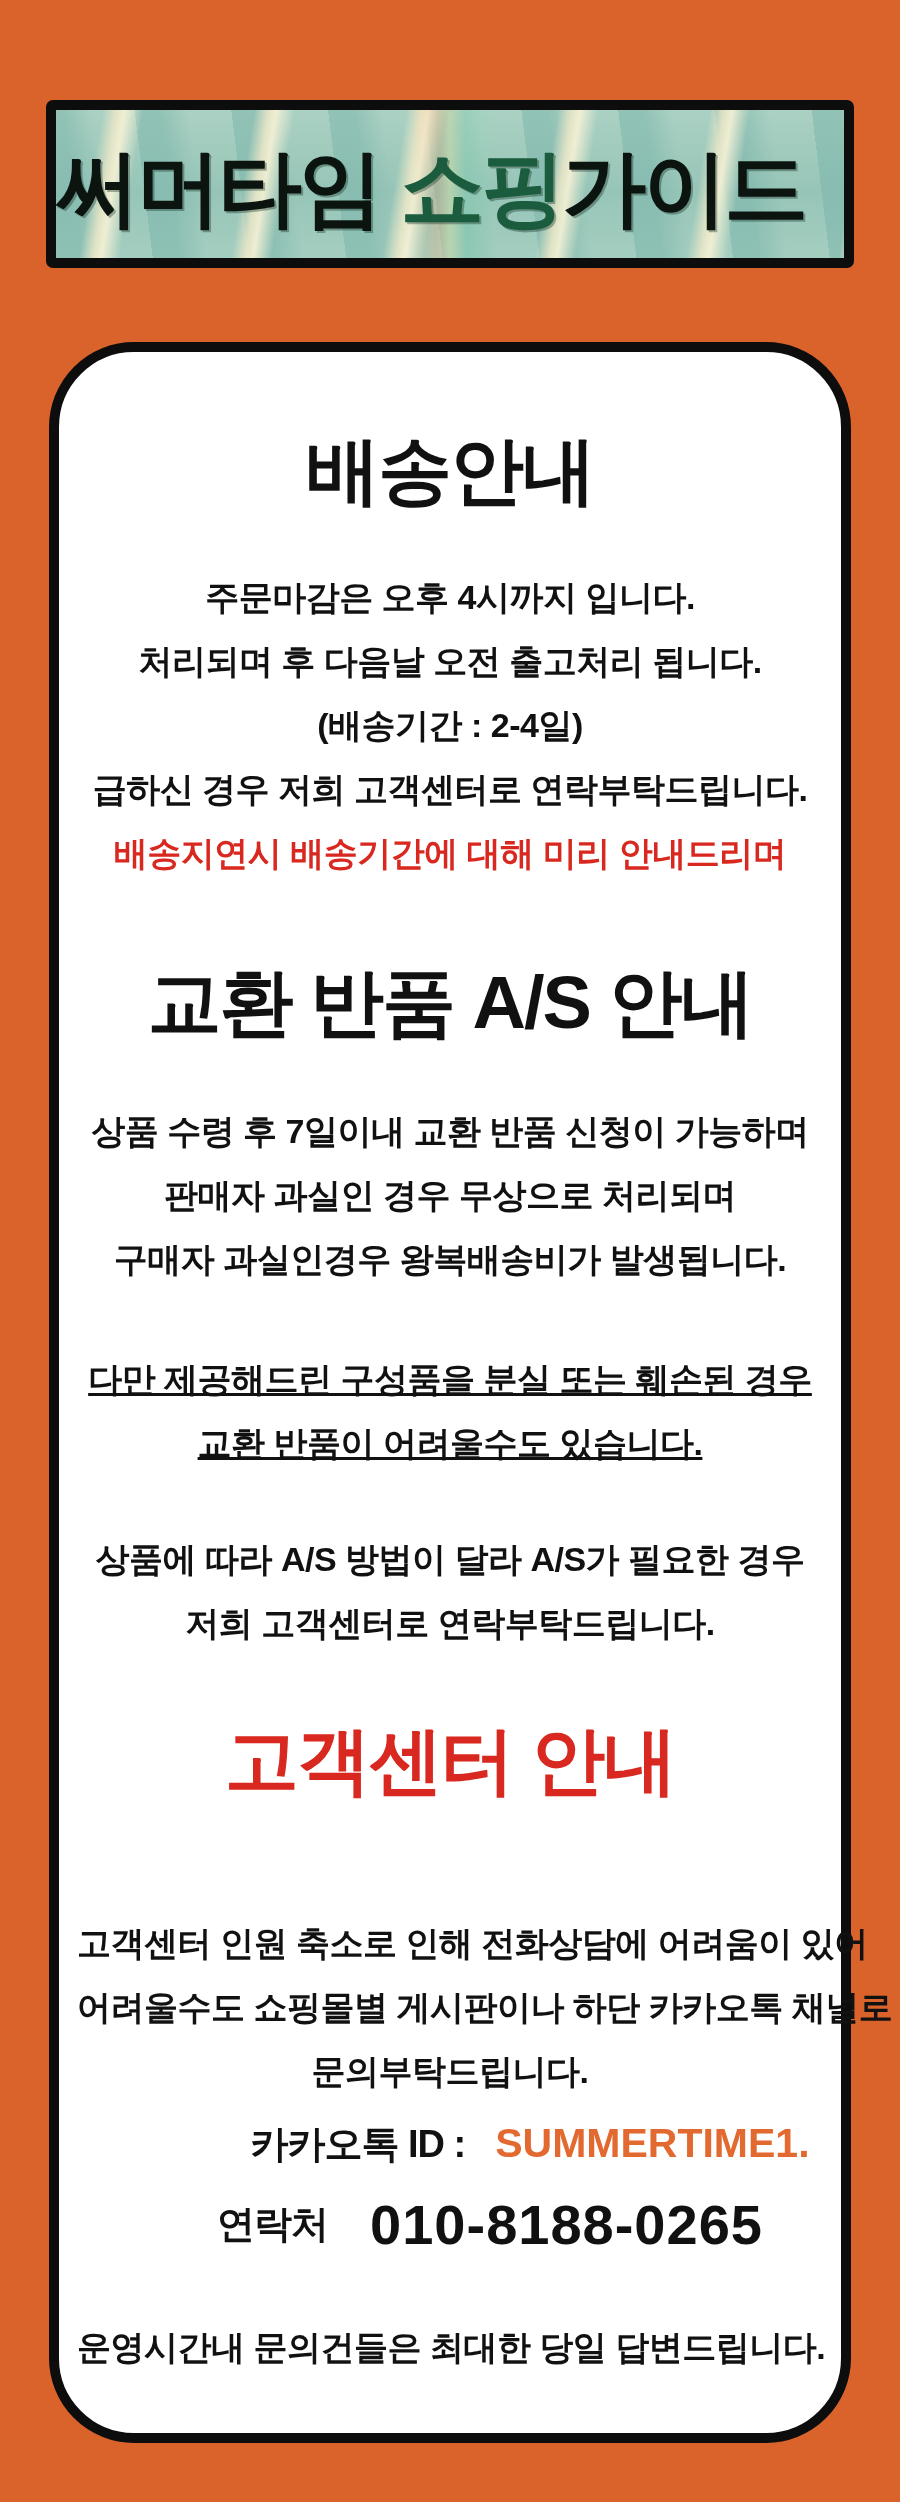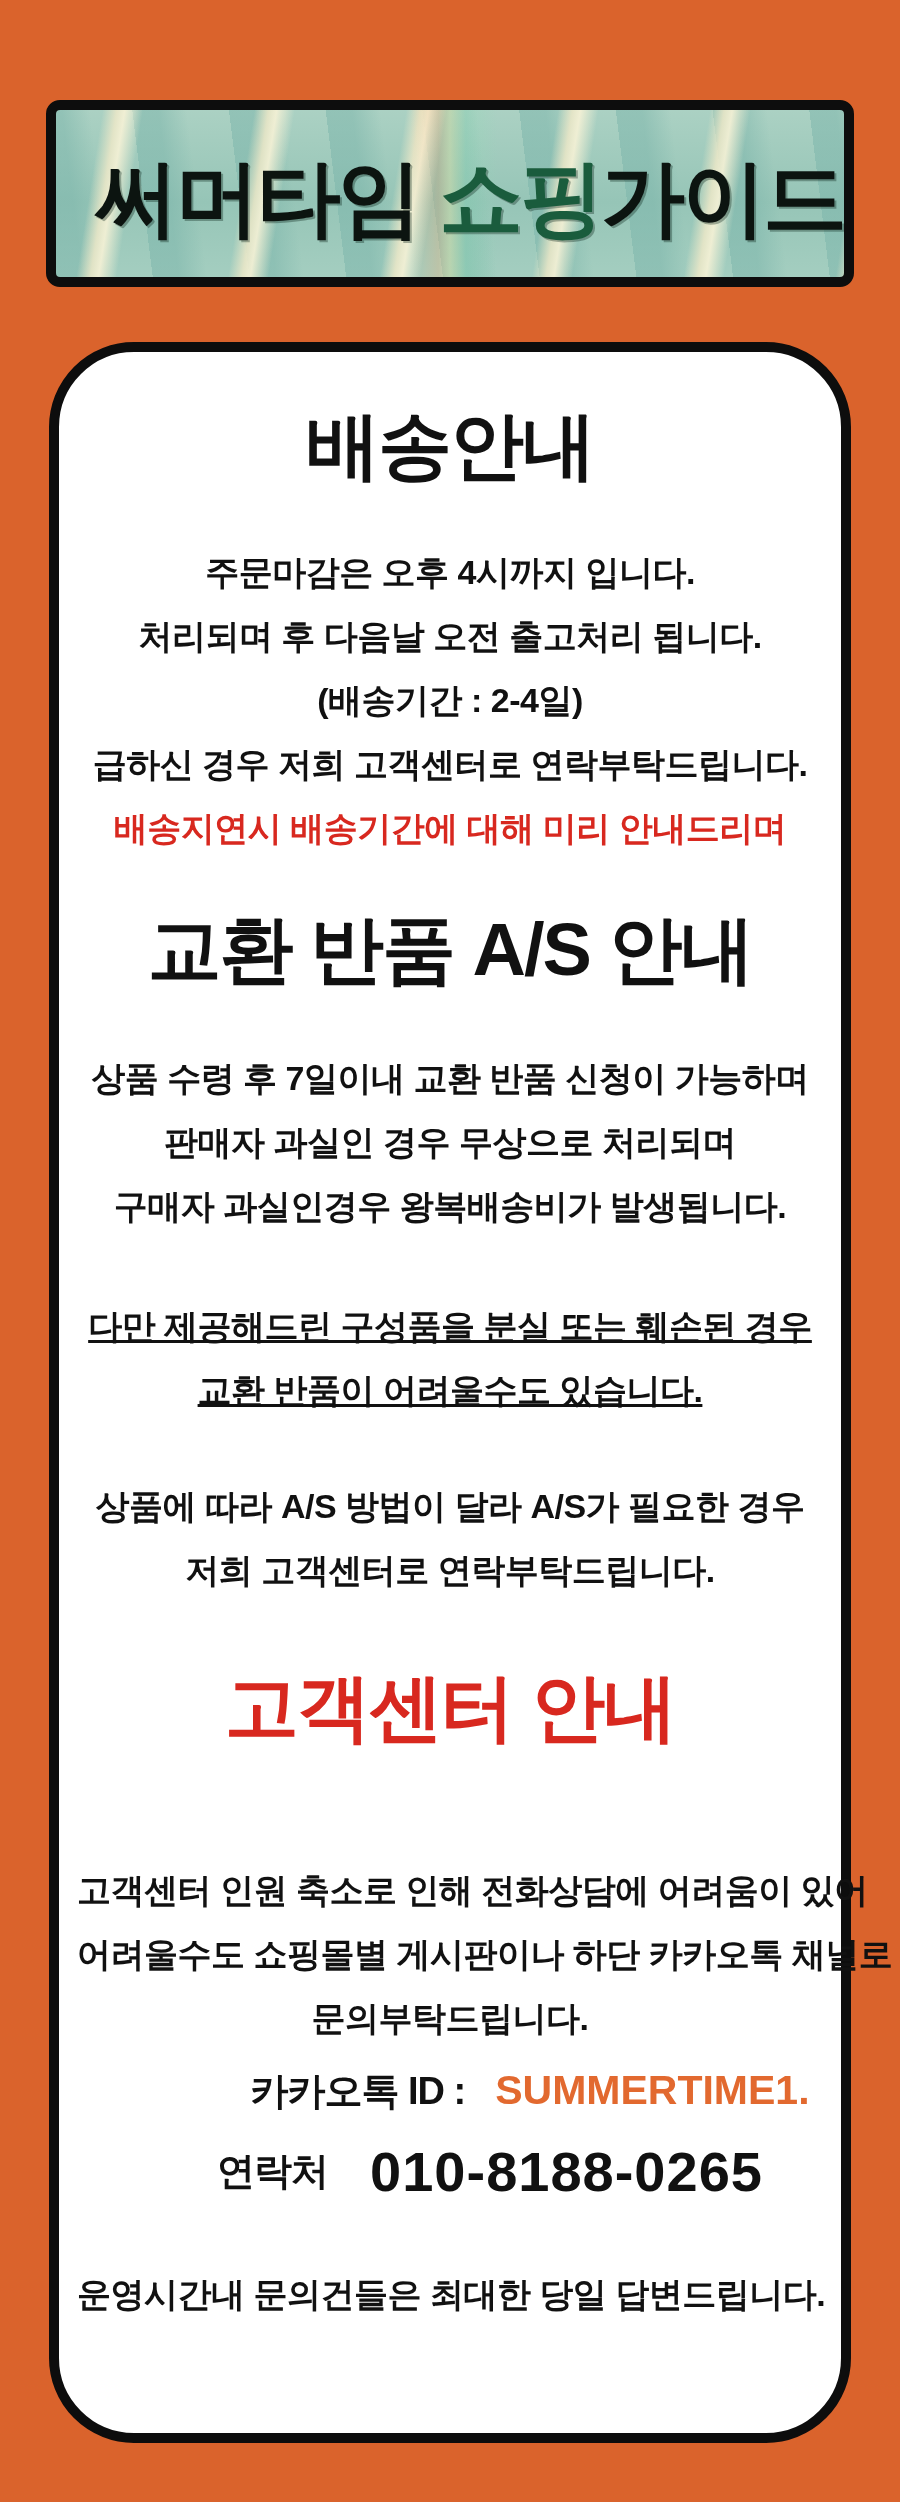--- a/index.html
+++ b/index.html
@@ -17,51 +17,51 @@
   body{
     background:var(--bg-orange);
     font-family:"Liberation Sans","DejaVu Sans",sans-serif;
     color:var(--ink-black);
     overflow:hidden;
     position:relative;
   }
   .banner{
     position:absolute;
     left:46px; top:100px;
-    width:808px; height:187px;
+    width:808px; height:168px;
     border:10px solid #0d0d0d;
-    border-radius:14px;
+    border-radius:7px;
     background-color:var(--banner-teal);
     background-image:
       linear-gradient(90deg, rgba(255,255,255,0) 45%, rgba(255,170,110,.28) 48.5%, rgba(255,244,170,.38) 50%, rgba(140,220,180,.30) 52%, rgba(255,255,255,0) 56%),
       repeating-linear-gradient(99deg, rgba(237,232,200,0) 0px, rgba(237,232,200,0) 46px, rgba(237,232,200,.85) 60px, rgba(247,242,214,.9) 68px, rgba(237,232,200,0) 86px, rgba(237,232,200,0) 150px),
       repeating-linear-gradient(83deg, rgba(122,180,170,.50) 0px, rgba(122,180,170,.5) 26px, rgba(157,201,188,0) 54px, rgba(157,201,188,0) 96px),
       linear-gradient(180deg,#abd1c3 0%, #96c5b7 55%, #a4cec0 100%);
-    display:flex; align-items:center; justify-content:flex-end;
+    display:flex; align-items:center; justify-content:flex-start;
     overflow:hidden;
   }
   .banner-title{
     font-size:84px;
     font-weight:900;
     letter-spacing:-3px;
     color:#0c1410;
     transform:translateY(5px);
     text-shadow:2px 2px 0 rgba(15,40,30,.35);
     white-space:pre;
   }
   .banner-title .green{ color:var(--banner-green); }
 
   .card{
     position:absolute;
     left:49px; top:342px;
     width:802px; height:2101px;
     background:var(--card-bg);
     border:10px solid #0d0d0d;
     border-radius:85px;
-    padding:44px 18px 0 18px;
+    padding:69px 18px 0 18px;
     text-align:center;
   }
   .sec-title{
     font-size:74px;
     line-height:100px;
     font-weight:900;
     letter-spacing:-2px;
     color:var(--ink-black);
   }
   .sec-title.red{ color:var(--accent-red); }
@@ -69,21 +69,21 @@
     font-size:34px;
     line-height:64px;
     font-weight:800;
     letter-spacing:-0.5px;
     color:var(--ink-black);
     white-space:nowrap;
   }
   .para .line.red{ color:var(--accent-red); }
 
   .para-shipping{ margin-top:44px; }
-  .title-exchange{ margin-top:40px; }
+  .title-exchange{ margin-top:68px; }
   .para-exchange-1{ margin-top:46px; }
   .para-exchange-2{ margin-top:56px;text-decoration:underline; }
   .para-as{ margin-top:52px; }
   .title-cs{ margin-top:56px; }
   .para-cs{ margin-top:100px; }
 
   .contact{ margin-top:16px; }
   .contact-row{
     display:flex;
     justify-content:center;

